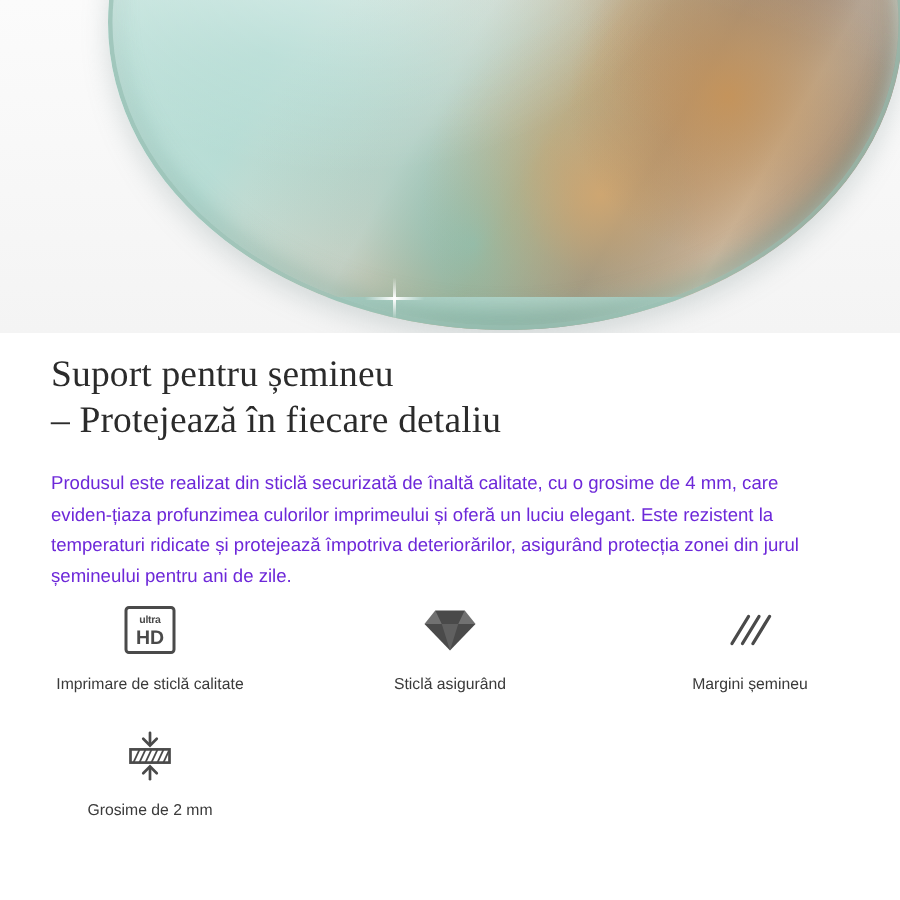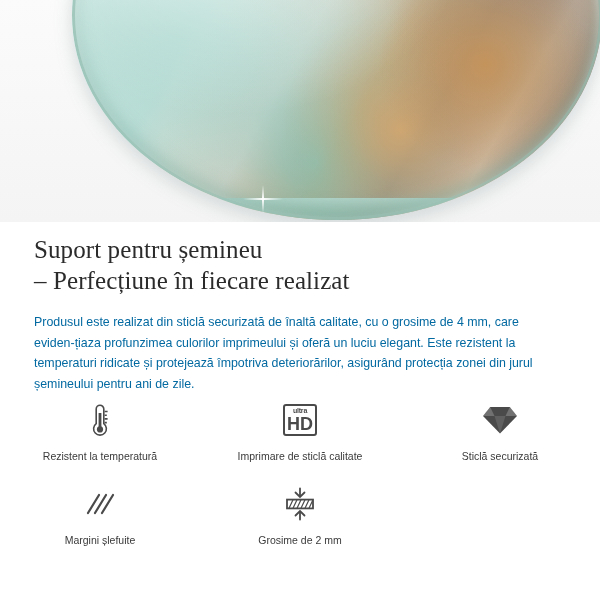--- a/index.html
+++ b/index.html
@@ -95,21 +95,21 @@
     color: #2b2b2b;
     letter-spacing: 0.1px;
     padding-top: 12px;
   }
   h1.title .line2 { display: block; }
   p.desc {
     margin: 16px 34px 0 34px;
     width: 520px;
     font-size: 12.4px;
     line-height: 20.5px;
-    color: #0369a1;
+    color: #6d28d9;
   }
 
   
   .features {
     position: absolute;
     left: 0; top: 400px;
     width: 600px;
     display: grid;
     grid-template-columns: repeat(3, 1fr);
     row-gap: 22px;
@@ -134,21 +134,21 @@
   }
   .hd-box {
     width: 34px; height: 32px;
     border: 2px solid #4a4a4a;
     border-radius: 3px;
     display: flex; flex-direction: column;
     align-items: center; justify-content: center;
     line-height: 1;
   }
   .hd-box .t1 { font-size: 7px; font-weight: 700; color: #4a4a4a; letter-spacing: -0.2px; }
-  .hd-box .t2 { font-size: 18px; font-weight: 700; color: #4a4a4a; margin-top: 1px; }
+  .hd-box .t2 { font-size: 13px; font-weight: 700; color: #4a4a4a; margin-top: 1px; }
 </style>
 </head>
 <body>
 
 <div class="page">
 
   <div class="hero">
     <div class="hero-bg"></div>
     <div class="glass-disc">
       <div class="glass-art"></div>
@@ -157,38 +157,27 @@
     </div>
     <div class="sparkle">
       <i class="h"></i>
         <i class="v"></i>
     </div>
   </div>
 
   <div class="content">
     <h1 class="title">
       <span>Suport pentru șemineu</span>
-      <span class="line2">– Perfecțiune în fiecare realizat</span>
+      <span class="line2">– Protejează în fiecare detaliu</span>
     </h1>
     <p class="desc">Produsul este realizat din sticlă securizată de înaltă calitate, cu o grosime de 4 mm, care eviden-țiaza profunzimea culorilor imprimeului și oferă un luciu elegant. Este rezistent la temperaturi ridicate și protejează împotriva deteriorărilor, asigurând protecția zonei din jurul șemineului pentru ani de zile.</p>
   </div>
 
   <div class="features">
 
-    <div class="feature">
-      <div class="glyph">
-        <svg width="22" height="38" viewBox="0 0 22 38" fill="none" stroke="#4a4a4a" stroke-width="1.6">
-          <path d="M11 4.2c-2.1 0-3.8 1.7-3.8 3.8v14.6a6.4 6.4 0 1 0 7.6 0V8c0-2.1-1.7-3.8-3.8-3.8z"></path>
-          <circle cx="11" cy="28.4" r="3.1" fill="#4a4a4a" stroke="none"></circle>
-          <rect x="9.6" y="12" width="2.8" height="14" fill="#4a4a4a" stroke="none"></rect>
-          <path d="M15.6 10.5h3M15.6 14.2h2.2M15.6 17.9h3M15.6 21.6h2.2"></path>
-        </svg>
-      </div>
-      <div class="cap">Rezistent la temperatură</div>
-    </div>
 
     <div class="feature">
       <div class="glyph">
         <div class="hd-box">
           <span class="t1">ultra</span>
           <span class="t2">HD</span>
         </div>
       </div>
       <div class="cap">Imprimare de sticlă calitate</div>
     </div>
@@ -196,32 +185,32 @@
 
     <div class="feature">
       <div class="glyph">
         <svg width="36" height="32" viewBox="0 0 36 32" fill="#4a4a4a">
           <path d="M8.2 3 H27.8 L35 12 L18 29.6 L1 12 Z"></path>
           <path d="M8.2 3 L12.5 12 H1 Z" fill="#ffffff" opacity="0.22"></path>
           <path d="M27.8 3 L23.5 12 H35 Z" fill="#ffffff" opacity="0.22"></path>
           <path d="M12.5 12 H23.5 L18 29.6 Z" fill="#ffffff" opacity="0.12"></path>
         </svg>
       </div>
-      <div class="cap">Sticlă securizată</div>
+      <div class="cap">Sticlă asigurând</div>
     </div>
 
     <div class="feature">
       <div class="glyph">
         <svg width="36" height="30" viewBox="0 0 36 30" stroke="#4a4a4a" stroke-width="2.2" fill="none" stroke-linecap="round">
           <path d="M6 24 L17 6"></path>
           <path d="M13 24 L24 6"></path>
           <path d="M20 24 L31 6"></path>
         </svg>
       </div>
-      <div class="cap">Margini șlefuite</div>
+      <div class="cap">Margini șemineu</div>
     </div>
 
     <div class="feature">
       <div class="glyph">
         <svg width="34" height="34" viewBox="0 0 34 34" fill="none" stroke="#4a4a4a" stroke-width="1.8" stroke-linecap="round">
           <path d="M17 1.5 V9"></path>
           <path d="M12.5 5.5 L17 10 L21.5 5.5"></path>
           <path d="M17 32.5 V25"></path>
           <path d="M12.5 28.5 L17 24 L21.5 28.5"></path>
           <rect x="4" y="12.6" width="26" height="8.8" stroke="#4a4a4a" stroke-width="1.8"></rect>

